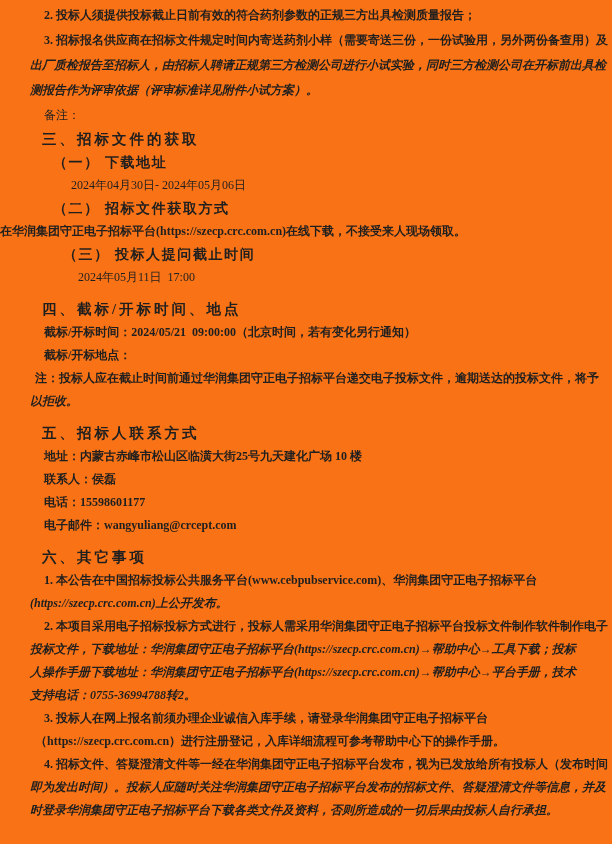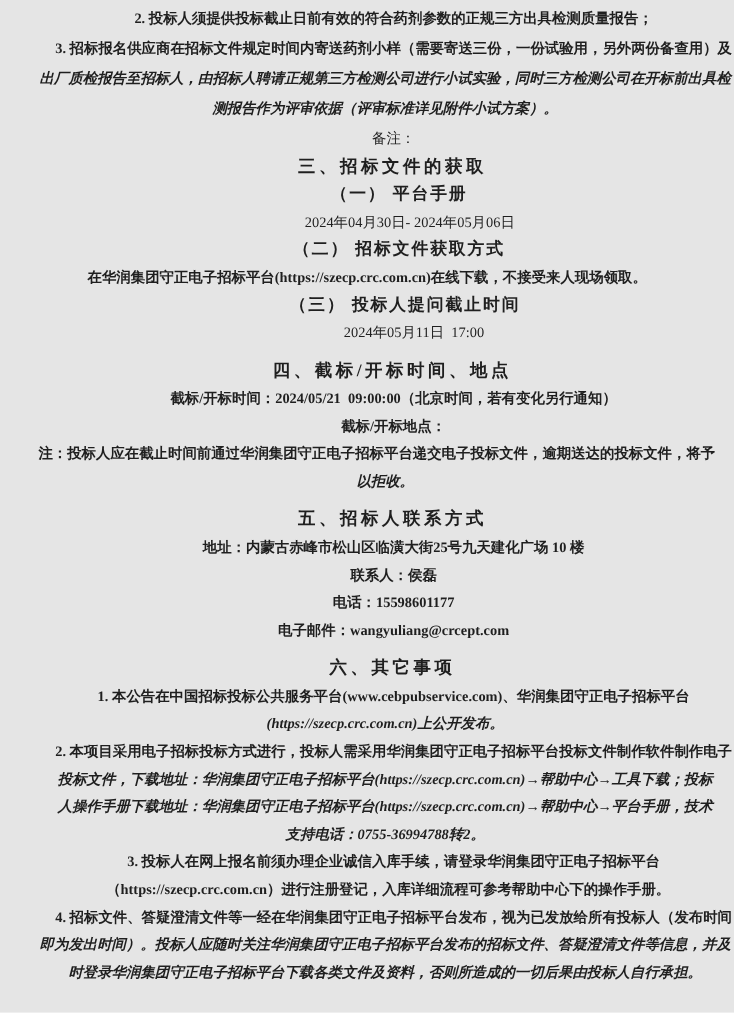--- a/index.html
+++ b/index.html
@@ -9,23 +9,22 @@
     width: 612px;
     height: 844px;
     background: #ffffff;
     overflow: hidden;
   }
   .doc {
     position: relative;
     width: 612px;
     height: 841px;
     padding-top: 3px;
-    background: #e5e5e5;
+    background: #f97316;
     font-family: "Liberation Serif", "DejaVu Serif", serif;
-    text-align: center;
   }
   .ln {
     white-space: pre;
     color: #1f1f1f;
     font-size: 12px;
     line-height: 23px;
     height: 23px;
     overflow: visible;
   }
   .tall { line-height: 25px; height: 25px; }
@@ -37,41 +36,41 @@
   }
   .h2 {
     font-weight: bold;
     font-size: 14px;
     letter-spacing: 1.6px;
   }
   .gap { margin-top: 9px; }
   .p30 { padding-left: 30px; font-style: italic; }
   .p31 { padding-left: 42px; }
   .p35 { padding-left: 35px; }
-  .p38 { padding-left: 16px; }
+  .p38 { padding-left: 16px; margin-left: 19px; }
   .p44 { padding-left: 44px; }
   .p53 { padding-left: 53px; }
   .p56 { }
   .p57 { padding-left: 71px; }
   .p63 { padding-left: 63px; }
   .p78 { padding-left: 78px; }
 </style>
 </head>
 <body>
 
 <div class="doc">
 
   <div class="ln tall b p44">2. 投标人须提供投标截止日前有效的符合药剂参数的正规三方出具检测质量报告；</div>
   <div class="ln tall b p44">3. 招标报名供应商在招标文件规定时间内寄送药剂小样（需要寄送三份，一份试验用，另外两份备查用）及</div>
   <div class="ln tall b p30">出厂质检报告至招标人，由招标人聘请正规第三方检测公司进行小试实验，同时三方检测公司在开标前出具检</div>
   <div class="ln tall b p30">测报告作为评审依据（评审标准详见附件小试方案）。</div>
   <div class="ln tall p44">备注：</div>
 
   <div class="ln h1 p31">三、招标文件的获取</div>
-  <div class="ln h2 p53">（一） 平台手册</div>
+  <div class="ln h2 p53">（一） 下载地址</div>
   <div class="ln p57">2024年04月30日- 2024年05月06日</div>
   <div class="ln h2 p53">（二） 招标文件获取方式</div>
   <div class="ln b p56">在华润集团守正电子招标平台(https://szecp.crc.com.cn)在线下载，不接受来人现场领取。</div>
   <div class="ln h2 p63">（三） 投标人提问截止时间</div>
   <div class="ln p78">2024年05月11日  17:00</div>
 
   <div class="ln h1 p31 gap">四、截标/开标时间、地点</div>
   <div class="ln b p44">截标/开标时间：2024/05/21  09:00:00（北京时间，若有变化另行通知）</div>
   <div class="ln b p44">截标/开标地点：</div>
   <div class="ln b p38">注：投标人应在截止时间前通过华润集团守正电子招标平台递交电子投标文件，逾期送达的投标文件，将予</div>

